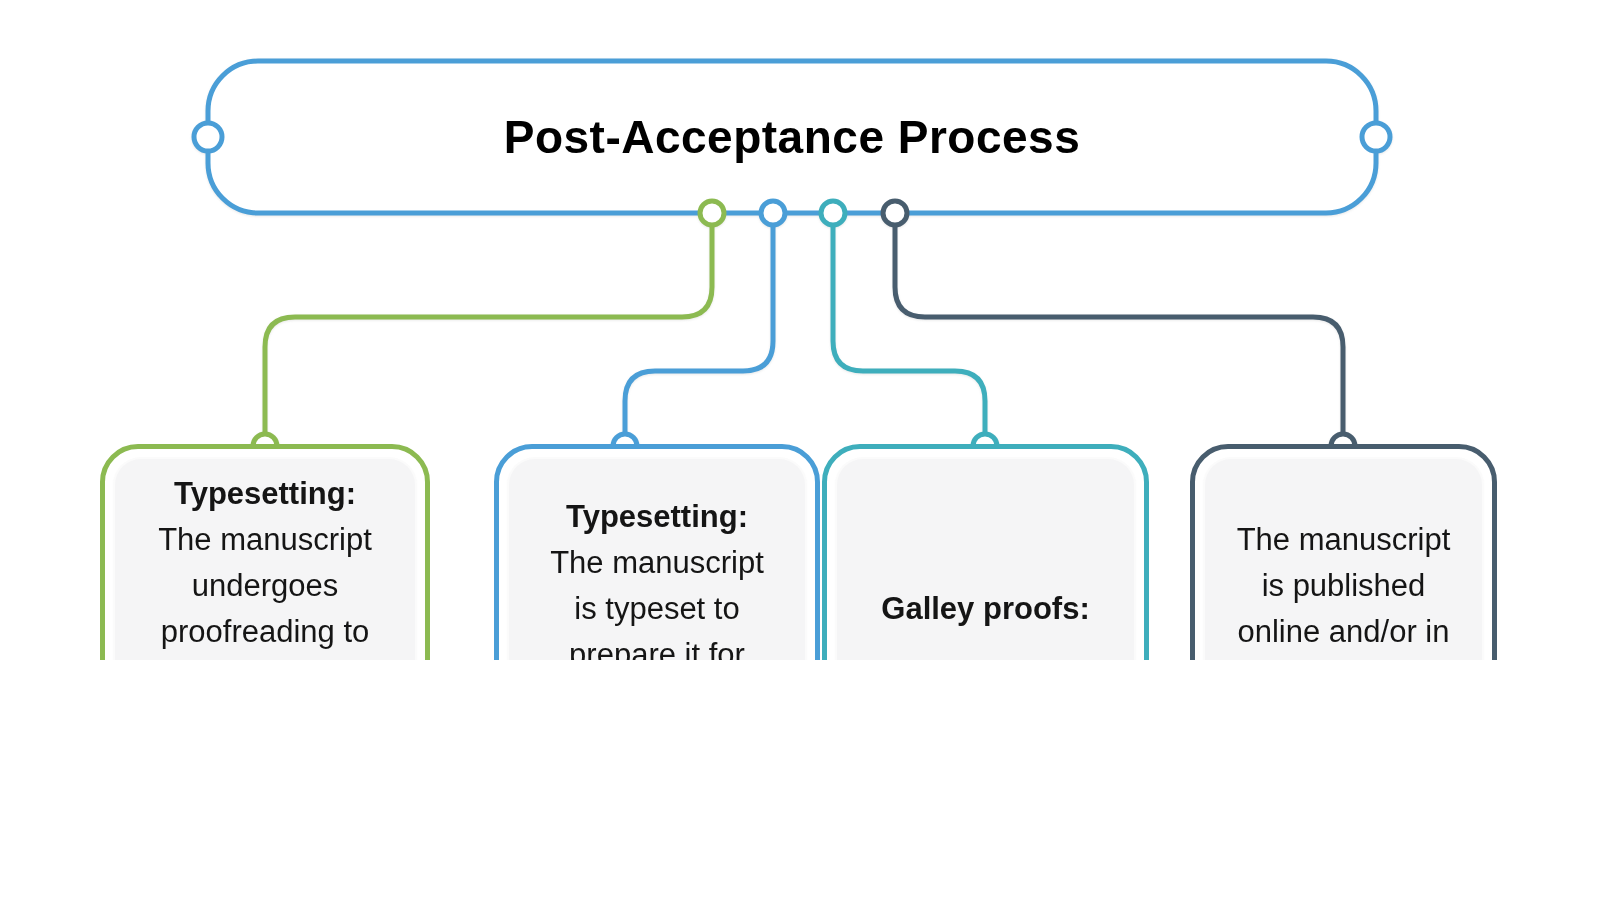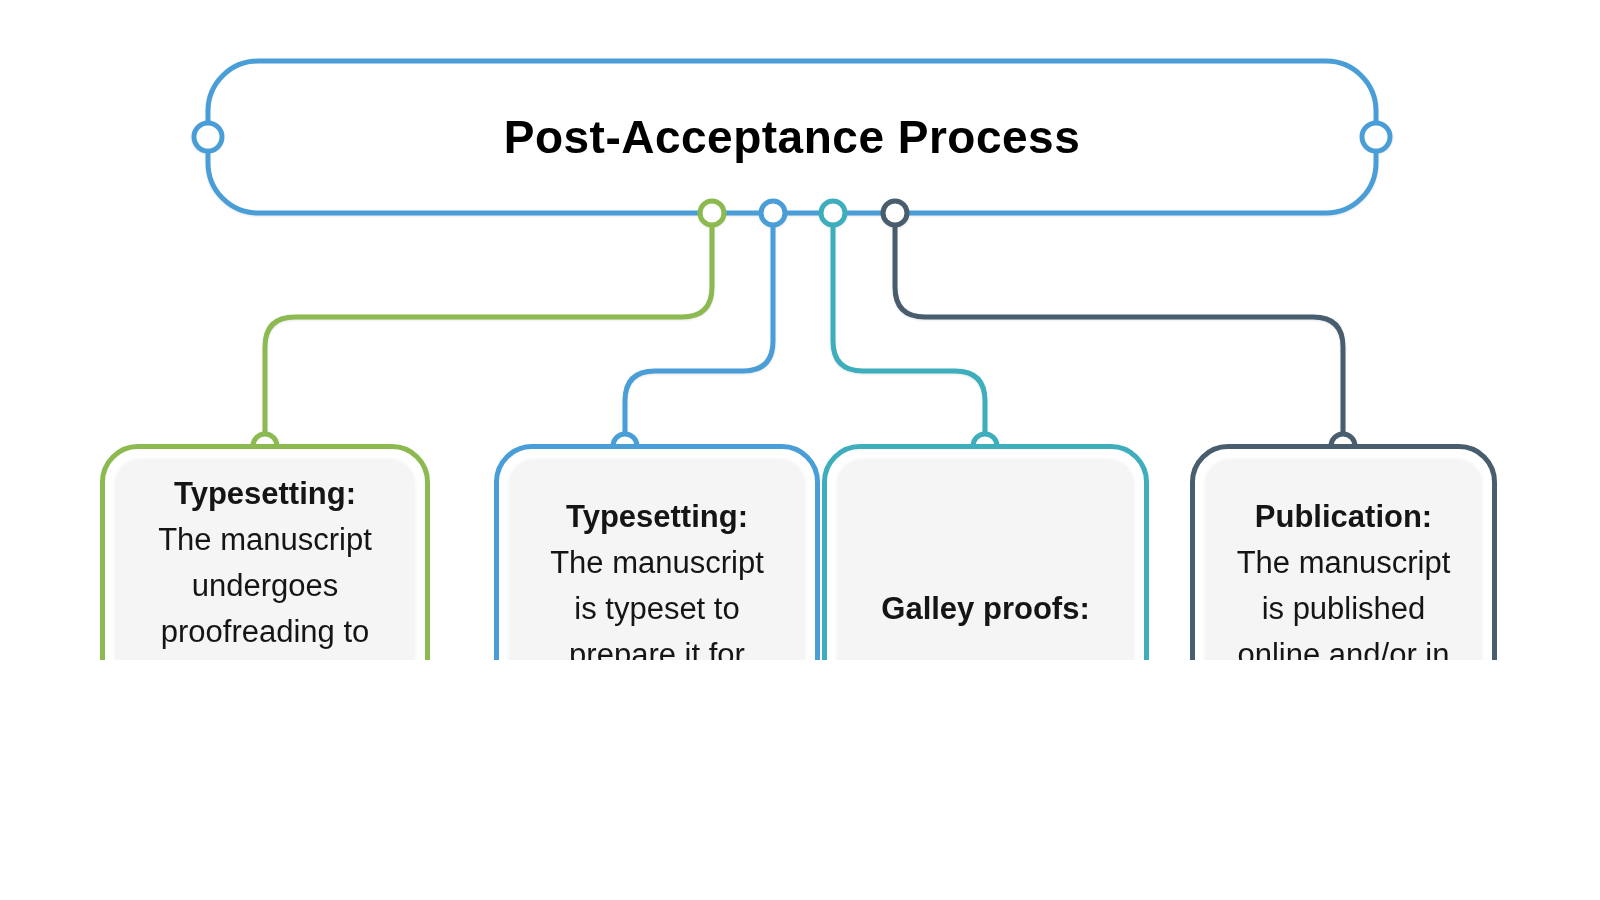--- a/index.html
+++ b/index.html
@@ -125,21 +125,20 @@
   </div>
 
   <div class="card card-teal" style="left:822px; width:327px;padding-left:36px;">
     <div class="card-inner">
       <p class="card-title">Galley proofs:</p>
     </div>
   </div>
 
   <div class="card card-slate" style="left:1190px; width:307px;">
     <div class="card-inner">
-      <p class="card-title">Publication:</p>
       <p class="card-body">The manuscript
 is published
 online and/or in
 print.</p>
     </div>
   </div>
 
 </div>
 
 </body></html>

